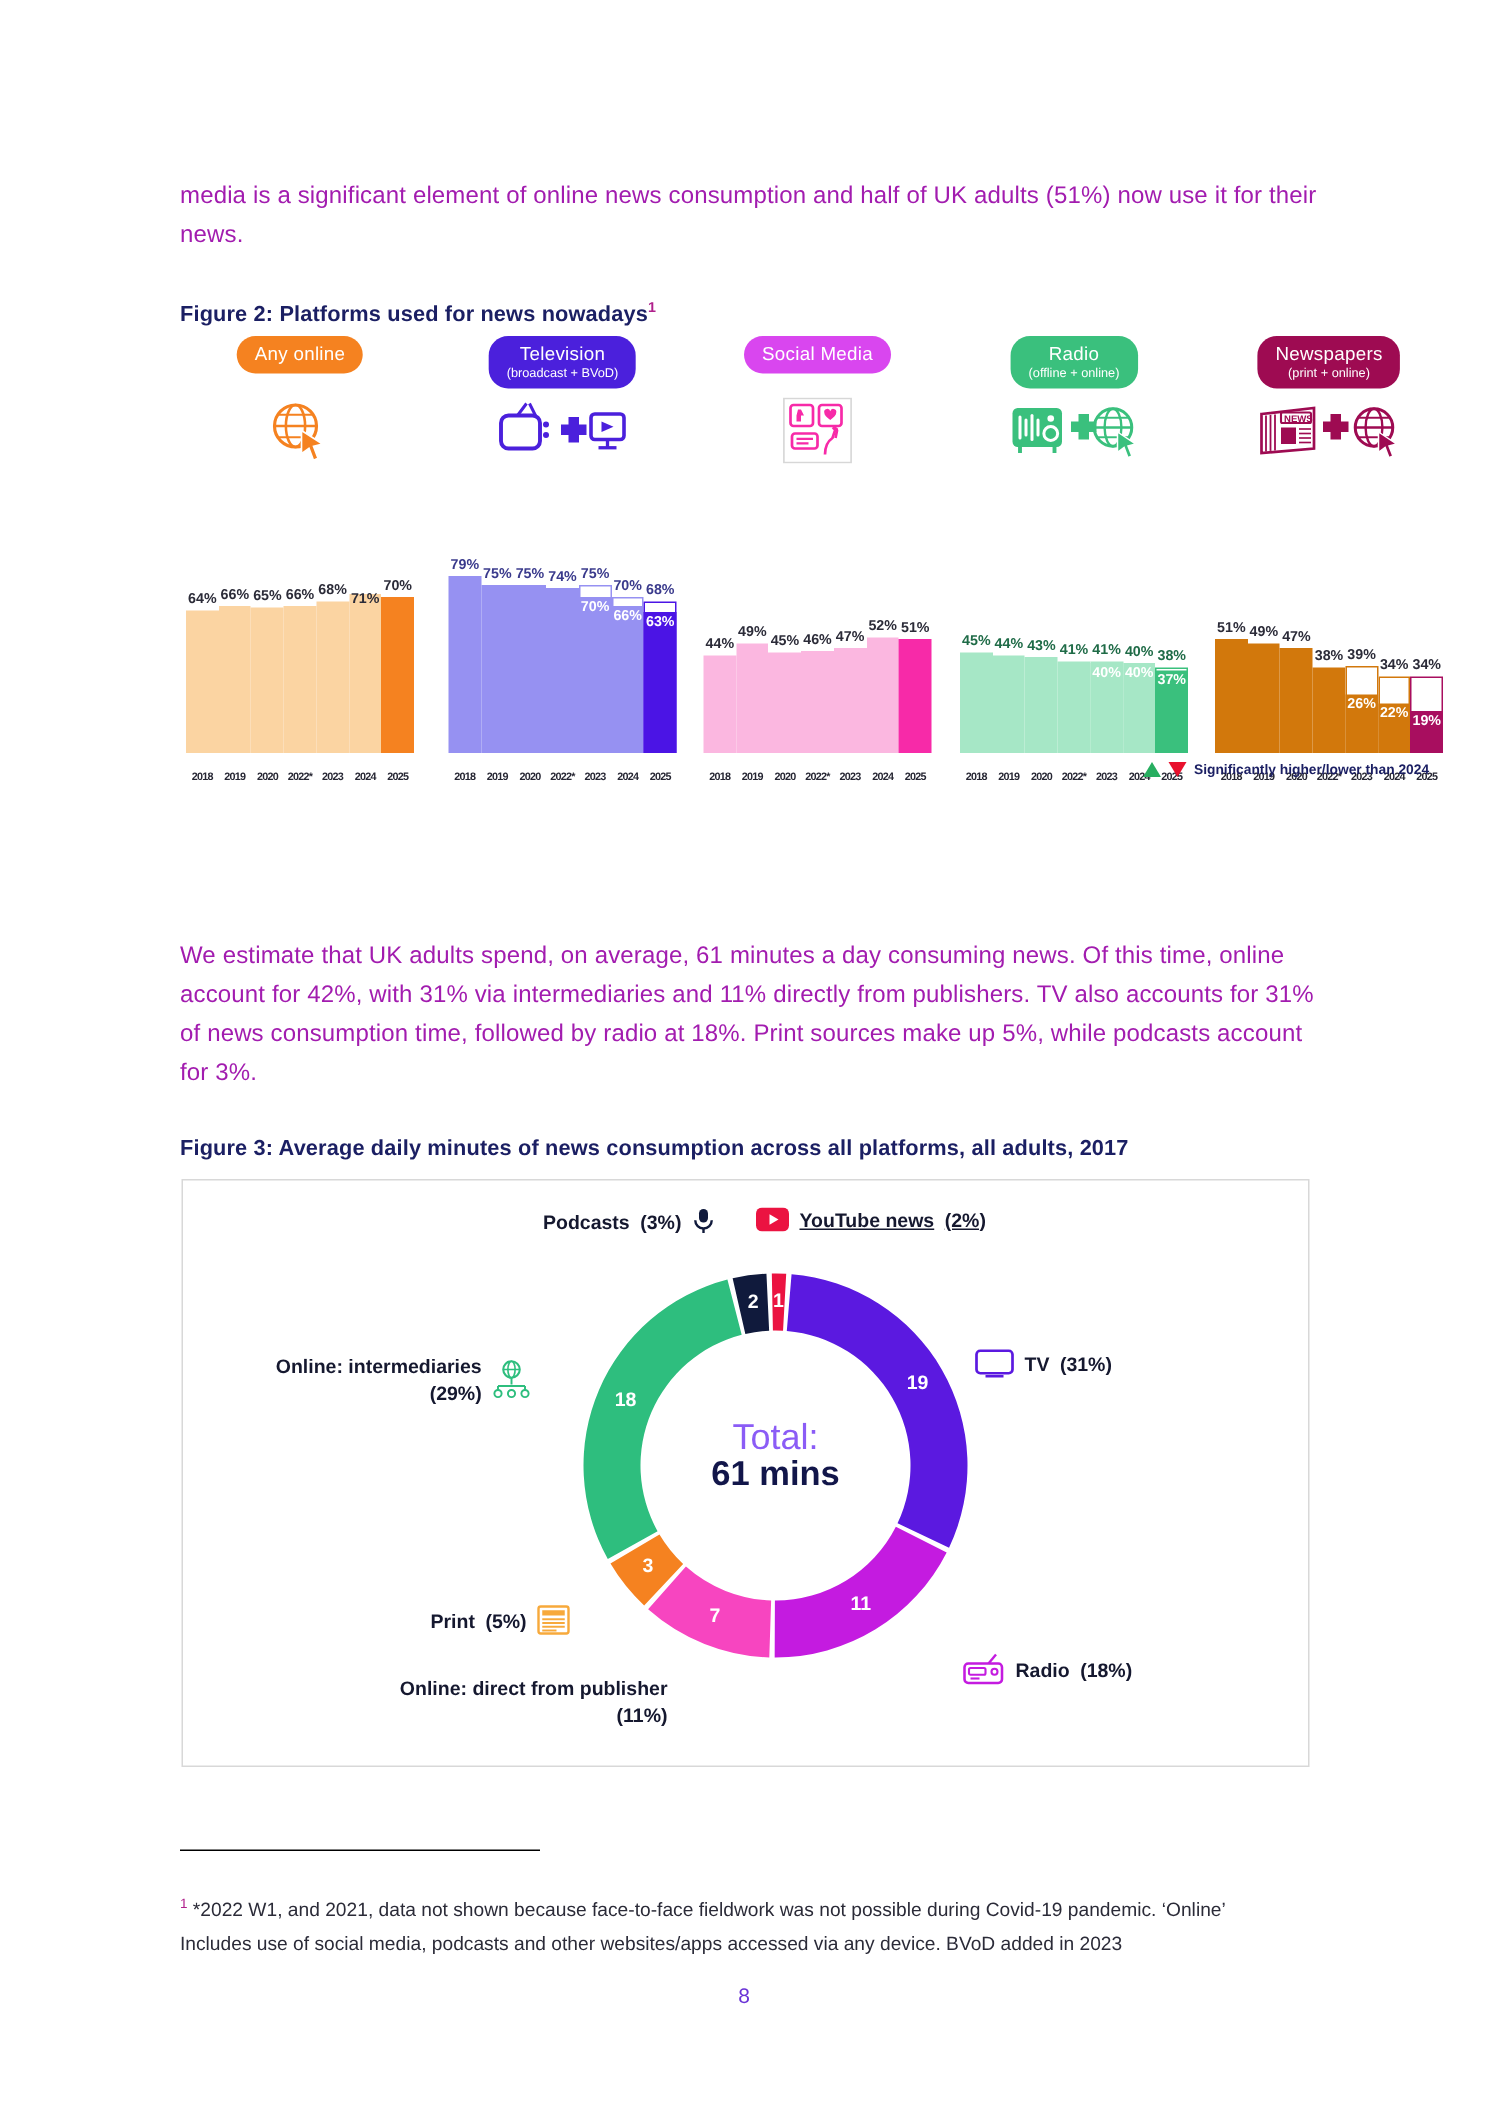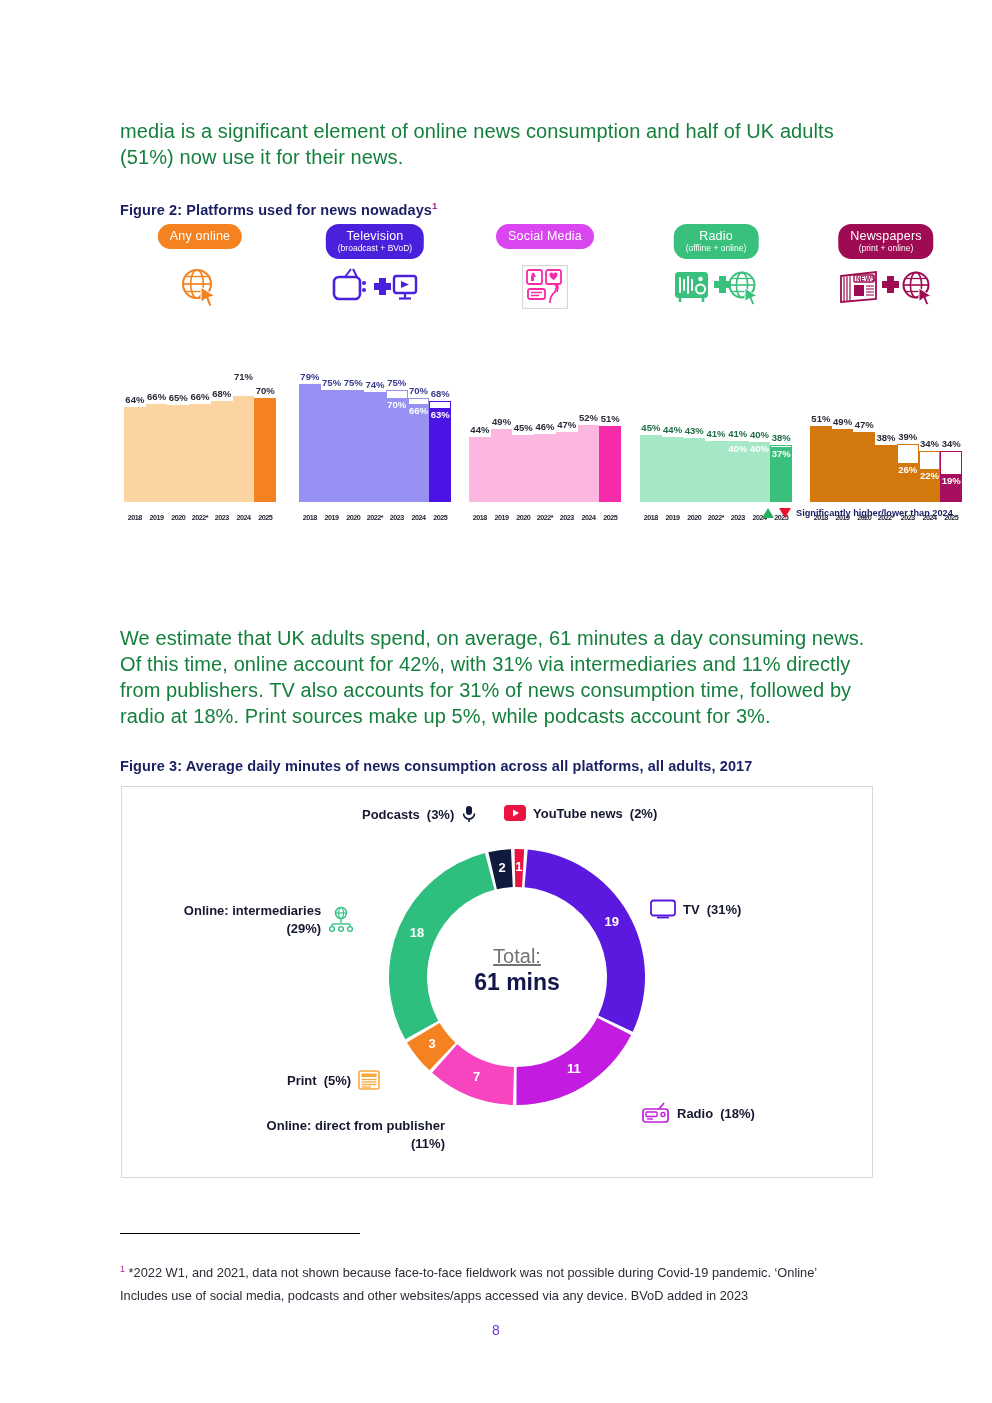--- a/index.html
+++ b/index.html
@@ -1,18 +1,18 @@
 <!DOCTYPE html>
 <html><head>
 <meta charset="utf-8">
 <style>
   html,body{margin:0;padding:0;background:#ffffff;}
   body{width:992px;height:1403px;position:relative;font-family:"Liberation Sans",sans-serif;color:#1f2a5a;}
   .page{position:absolute;inset:0;background:#fff;}
-  .body-text{position:absolute;font-family:"Liberation Sans",sans-serif;font-size:20px;line-height:26px;color:#15803d;letter-spacing:.1px;}
+  .body-text{position:absolute;font-family:"Liberation Sans",sans-serif;font-size:16px;line-height:26px;color:#a21caf;letter-spacing:.1px;}
   .fig-title{position:absolute;font-size:14.5px;font-weight:bold;color:#1b1f63;letter-spacing:.1px;}
   .fig-title sup{color:#b0208c;font-size:9.5px;font-weight:bold;vertical-align:super;}
   .caption{position:absolute;font-style:italic;font-size:13.8px;line-height:26px;color:#1b1f63;}
   .footnote{position:absolute;font-size:12.8px;line-height:23px;color:#2b2b38;}
   .footnote sup{color:#b0208c;font-size:9px;}
   .fn-rule{position:absolute;left:120px;top:1233px;width:240px;height:0;border-top:1.6px solid #000;}
   .pagenum{position:absolute;left:0;top:1322px;width:992px;text-align:center;font-size:14px;color:#6a33d6;}
 
   
   .fig2{position:absolute;left:124px;top:224px;width:852px;height:300px;}
@@ -31,21 +31,21 @@
   .blab2{position:absolute;left:50%;transform:translateX(-50%);font-size:9.5px;font-weight:bold;white-space:nowrap;}
   .years{position:absolute;left:0;bottom:2px;width:100%;display:flex;}
   .years span{flex:1;text-align:center;font-size:7.2px;font-weight:bold;color:#262633;letter-spacing:-.5px;}
   .sig{position:absolute;left:762px;top:508px;font-size:9.2px;font-weight:bold;color:#1b1f63;display:flex;align-items:center;gap:5px;white-space:nowrap;}
   .tri-up{width:0;height:0;border-left:6px solid transparent;border-right:6px solid transparent;border-bottom:10px solid #27ae60;}
   .tri-dn{width:0;height:0;border-left:6px solid transparent;border-right:6px solid transparent;border-top:10px solid #e8112d;}
 
   
   .fig3{position:absolute;left:121px;top:786px;width:750px;height:390px;border:1px solid #d8d8d8;background:#fff;}
   .donutwrap{position:absolute;left:245px;top:40px;width:300px;height:300px;}
-  .center-t1{position:absolute;left:0;top:118px;width:300px;text-align:center;font-size:20px;color:#737373;text-decoration:underline;}
+  .center-t1{position:absolute;left:0;top:118px;width:300px;text-align:center;font-size:24px;color:#8b5cf6;}
   .center-t2{position:absolute;left:0;top:142px;width:300px;text-align:center;font-size:23px;font-weight:bold;color:#12164a;}
   .dlab{position:absolute;font-size:13px;font-weight:bold;color:#15182f;white-space:nowrap;}
   .dlab.r{text-align:right;}
   .leg{display:flex;align-items:center;gap:7px;}
   .slice-num{position:absolute;font-size:13px;font-weight:bold;color:#fff;}
 </style>
 </head>
 <body>
 
 <div class="page">
@@ -88,21 +88,21 @@
             <div class="bar">
               <div class="bfill" style="height:98.23255813953489px;background:#FBD4A2;"></div>
               <div class="blab" style="bottom:100.23255813953489px;color:#2b2b38;">66%</div>
             </div>
             <div class="bar">
               <div class="bfill" style="height:101.20930232558139px;background:#FBD4A2;"></div>
               <div class="blab" style="bottom:103.20930232558139px;color:#2b2b38;">68%</div>
             </div>
             <div class="bar">
               <div class="bfill" style="height:105.67441860465117px;background:#FBD4A2;"></div>
-              <div class="blab" style="bottom:120px;color:#2b2b38;">71%</div>
+              <div class="blab" style="bottom:97px;color:#2b2b38;">71%</div>
             </div>
             <div class="bar">
               <div class="bfill" style="height:104.18604651162791px;background:#F58220;"></div>
               <div class="blab" style="bottom:106.18604651162791px;color:#2b2b38;">70%</div>
             </div>
           </div>
         </div>
         <div class="years">
           <span>2018</span>
           <span>2019</span>
@@ -435,21 +435,21 @@
         <span>Podcasts</span>
         <span>(3%)</span>
         <svg width="16" height="18" viewBox="0 0 16 18">
           <rect x="5" y="1" width="6" height="9" rx="3" fill="#101A3C"></rect>
           <path d="M2.5 8.5a5.5 5.5 0 0 0 11 0" stroke="#101A3C" stroke-width="1.6" fill="none"></path>
           <line x1="8" y1="14" x2="8" y2="17" stroke="#101A3C" stroke-width="1.6"></line>
         </svg>
       </span>
     </div>
 
-    <div class="dlab" style="left:382px;top:18px;">
+    <div class="dlab" style="left:382px;top:18px;text-decoration:underline;">
       <span class="leg">
         <svg width="22" height="16" viewBox="0 0 22 16">
           <rect x="0" y="0" width="22" height="16" rx="4" fill="#EB1341"></rect>
           <polygon points="9,4.5 15,8 9,11.5" fill="#fff"></polygon>
         </svg>
         <span>YouTube news</span>
         <span>(2%)</span>
       </span>
     </div>
 

